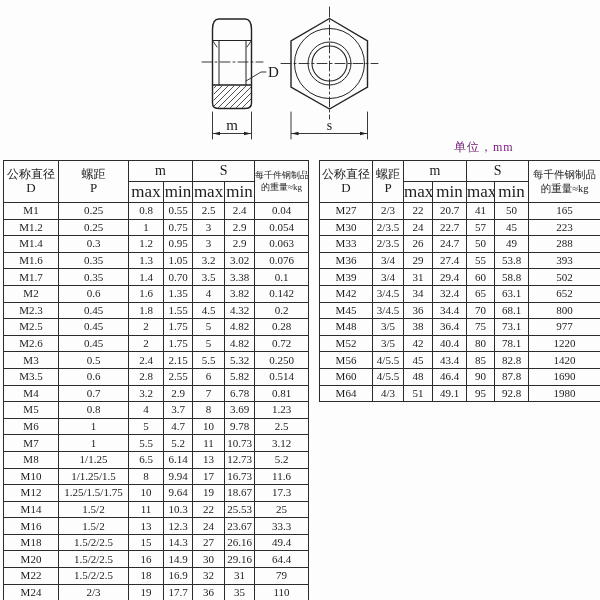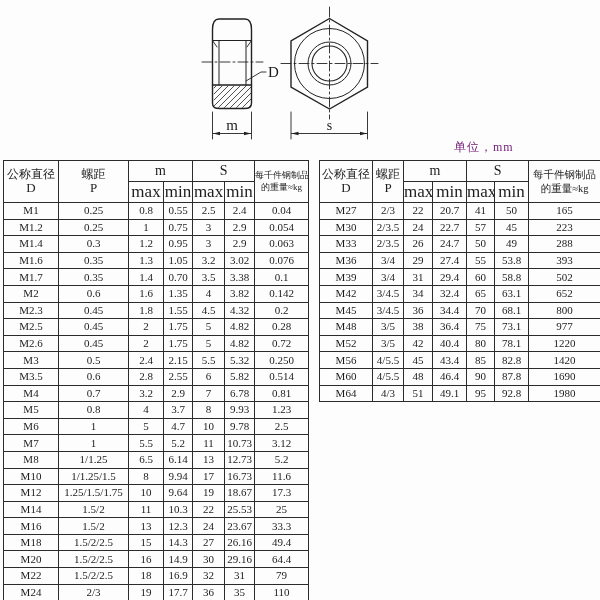--- a/index.html
+++ b/index.html
@@ -255,21 +255,21 @@
           <td>7</td>
           <td>6.78</td>
           <td>0.81</td>
         </tr>
         <tr>
           <td>M5</td>
           <td>0.8</td>
           <td>4</td>
           <td>3.7</td>
           <td>8</td>
-          <td>9.93</td>
+          <td>3.69</td>
           <td>1.23</td>
         </tr>
         <tr>
           <td>M6</td>
           <td>1</td>
           <td>5</td>
           <td>4.7</td>
           <td>10</td>
           <td>9.78</td>
           <td>2.5</td>

